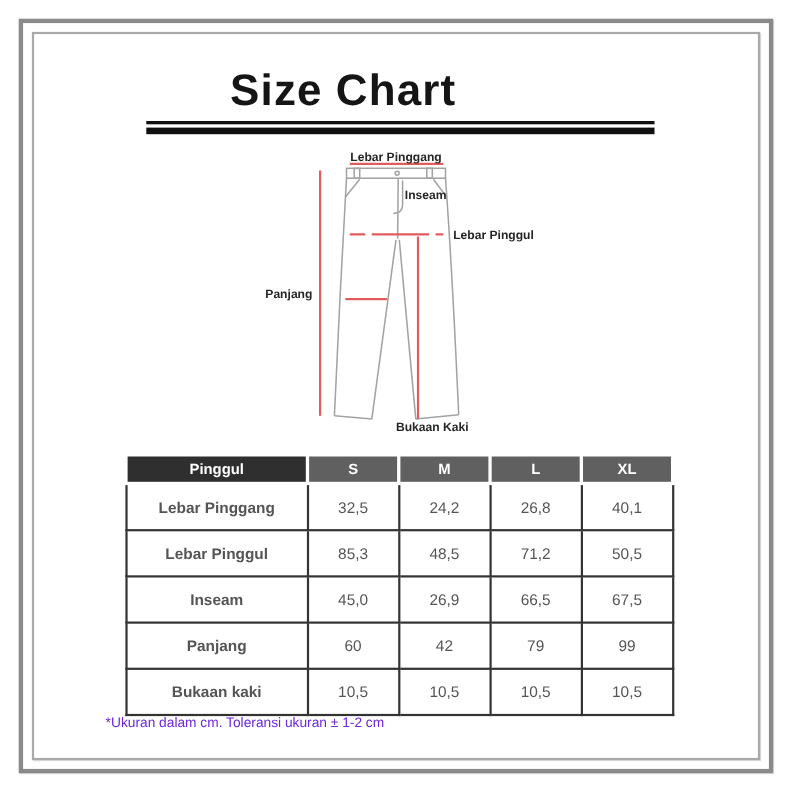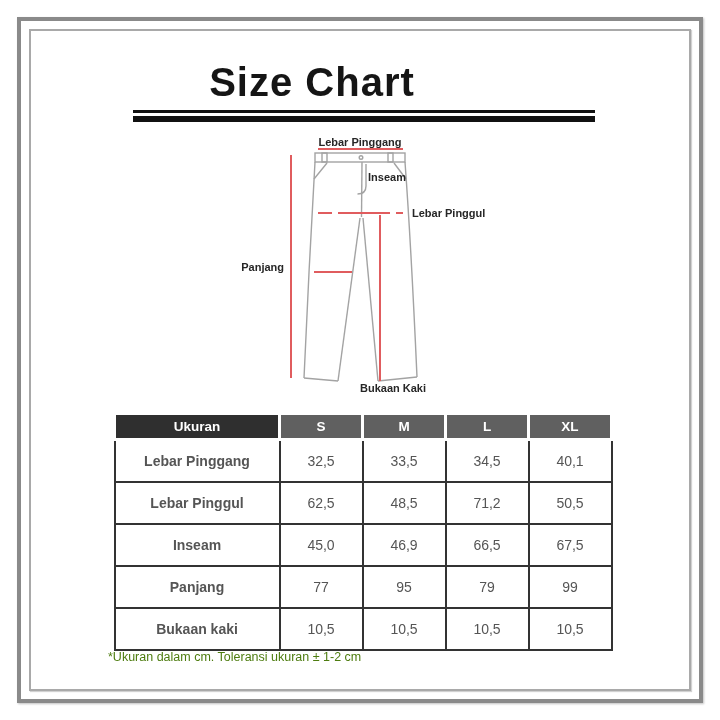--- a/index.html
+++ b/index.html
@@ -40,21 +40,21 @@
   th.size-head{background:var(--header_gray,#606060);}
   table.size-table td{
     border:2px solid var(--grid,#333333);height:38px;text-align:center;
     font-size:14px;color:#555555;background:#ffffff;
   }
   td.attr-cell{
     background:var(--label_bg,#e0e0e0);font-weight:bold;color:#333333;
     font-size:13.5px;
   }
   .footnote{
-    position:absolute;left:108px;top:650px;font-size:12.5px;color:#4d7c0f;
+    position:absolute;left:96px;top:650px;font-size:12.5px;color:#6d28d9;
   }
 </style>
 </head>
 <body>
 
 <div class="frame-outer"></div>
 <div class="frame-inner"></div>
 
 <div class="title">Size Chart</div>
 
@@ -100,53 +100,53 @@
 <table class="size-table">
   <colgroup>
     <col style="width:165px">
       <col style="width:83px">
       <col style="width:83px">
       <col style="width:83px">
       <col style="width:83px">
   </colgroup>
   <thead>
     <tr>
-      <th class="attr-head">Ukuran</th>
+      <th class="attr-head">Pinggul</th>
       <th class="size-head">S</th>
       <th class="size-head">M</th>
       <th class="size-head">L</th>
       <th class="size-head">XL</th>
     </tr>
   </thead>
   <tbody>
     <tr>
       <td class="attr-cell">Lebar Pinggang</td>
       <td>32,5</td>
-      <td>33,5</td>
-      <td>34,5</td>
+      <td>24,2</td>
+      <td>26,8</td>
       <td>40,1</td>
     </tr>
     <tr>
       <td class="attr-cell">Lebar Pinggul</td>
-      <td>62,5</td>
+      <td>85,3</td>
       <td>48,5</td>
       <td>71,2</td>
       <td>50,5</td>
     </tr>
     <tr>
       <td class="attr-cell">Inseam</td>
       <td>45,0</td>
-      <td>46,9</td>
+      <td>26,9</td>
       <td>66,5</td>
       <td>67,5</td>
     </tr>
     <tr>
       <td class="attr-cell">Panjang</td>
-      <td>77</td>
-      <td>95</td>
+      <td>60</td>
+      <td>42</td>
       <td>79</td>
       <td>99</td>
     </tr>
     <tr>
       <td class="attr-cell">Bukaan kaki</td>
       <td>10,5</td>
       <td>10,5</td>
       <td>10,5</td>
       <td>10,5</td>
     </tr>

